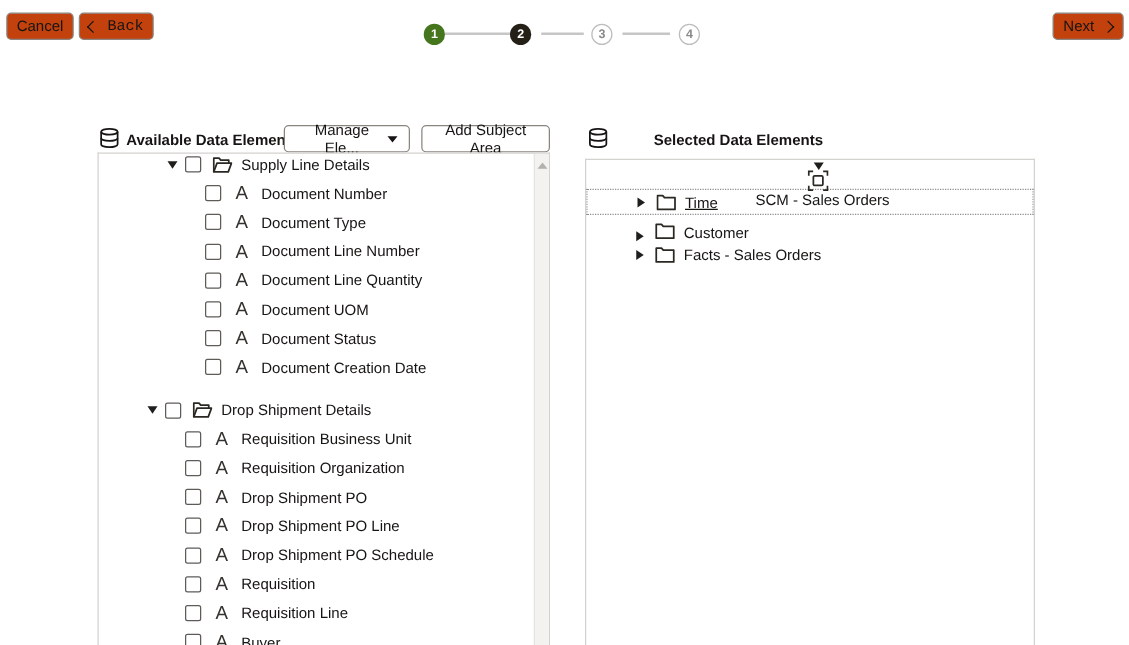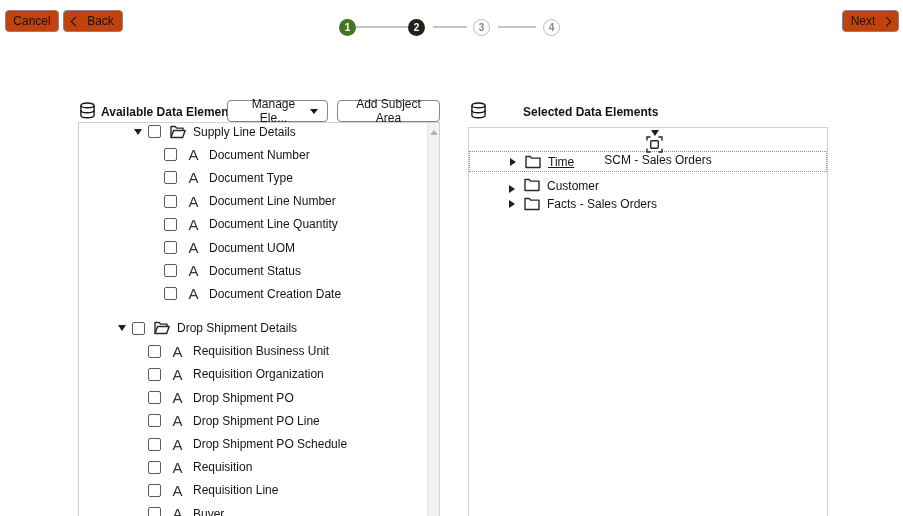--- a/index.html
+++ b/index.html
@@ -4,21 +4,21 @@
 <style>
   html,body{margin:0;padding:0;background:#fff;}
   .canvas{position:relative;width:903px;height:516px;background:#fff;overflow:hidden;
           font-family:"Liberation Sans",sans-serif;color:#161513;}
 
   
   .btn{position:absolute;display:flex;align-items:center;justify-content:center;gap:7px;
        background:#c2410c;border:1px solid #8a857f;border-radius:4px;font-size:12px;color:#161513;
        height:22px;box-sizing:border-box;cursor:pointer;padding:0 8px;}
   #btn-cancel{left:5px;top:10px;width:54px;}
-  #btn-back{left:63px;top:10px;width:60px;}
+  #btn-back{left:63px;top:10px;width:60px;font-family:Liberation Mono, monospace;}
   #btn-next{left:842px;top:10px;width:57px;}
   .chev{width:6px;height:6px;border-left:1.7px solid #161513;border-bottom:1.7px solid #161513;
         display:inline-block;flex:none;}
   .chev-left{transform:rotate(45deg);margin-right:1px;}
   .chev-right{transform:rotate(-135deg);margin-left:1px;}
 
   
   .step{position:absolute;width:17px;height:17px;border-radius:50%;top:19px;display:flex;
         align-items:center;justify-content:center;font-size:10px;font-weight:bold;
         box-sizing:border-box;cursor:pointer;}

